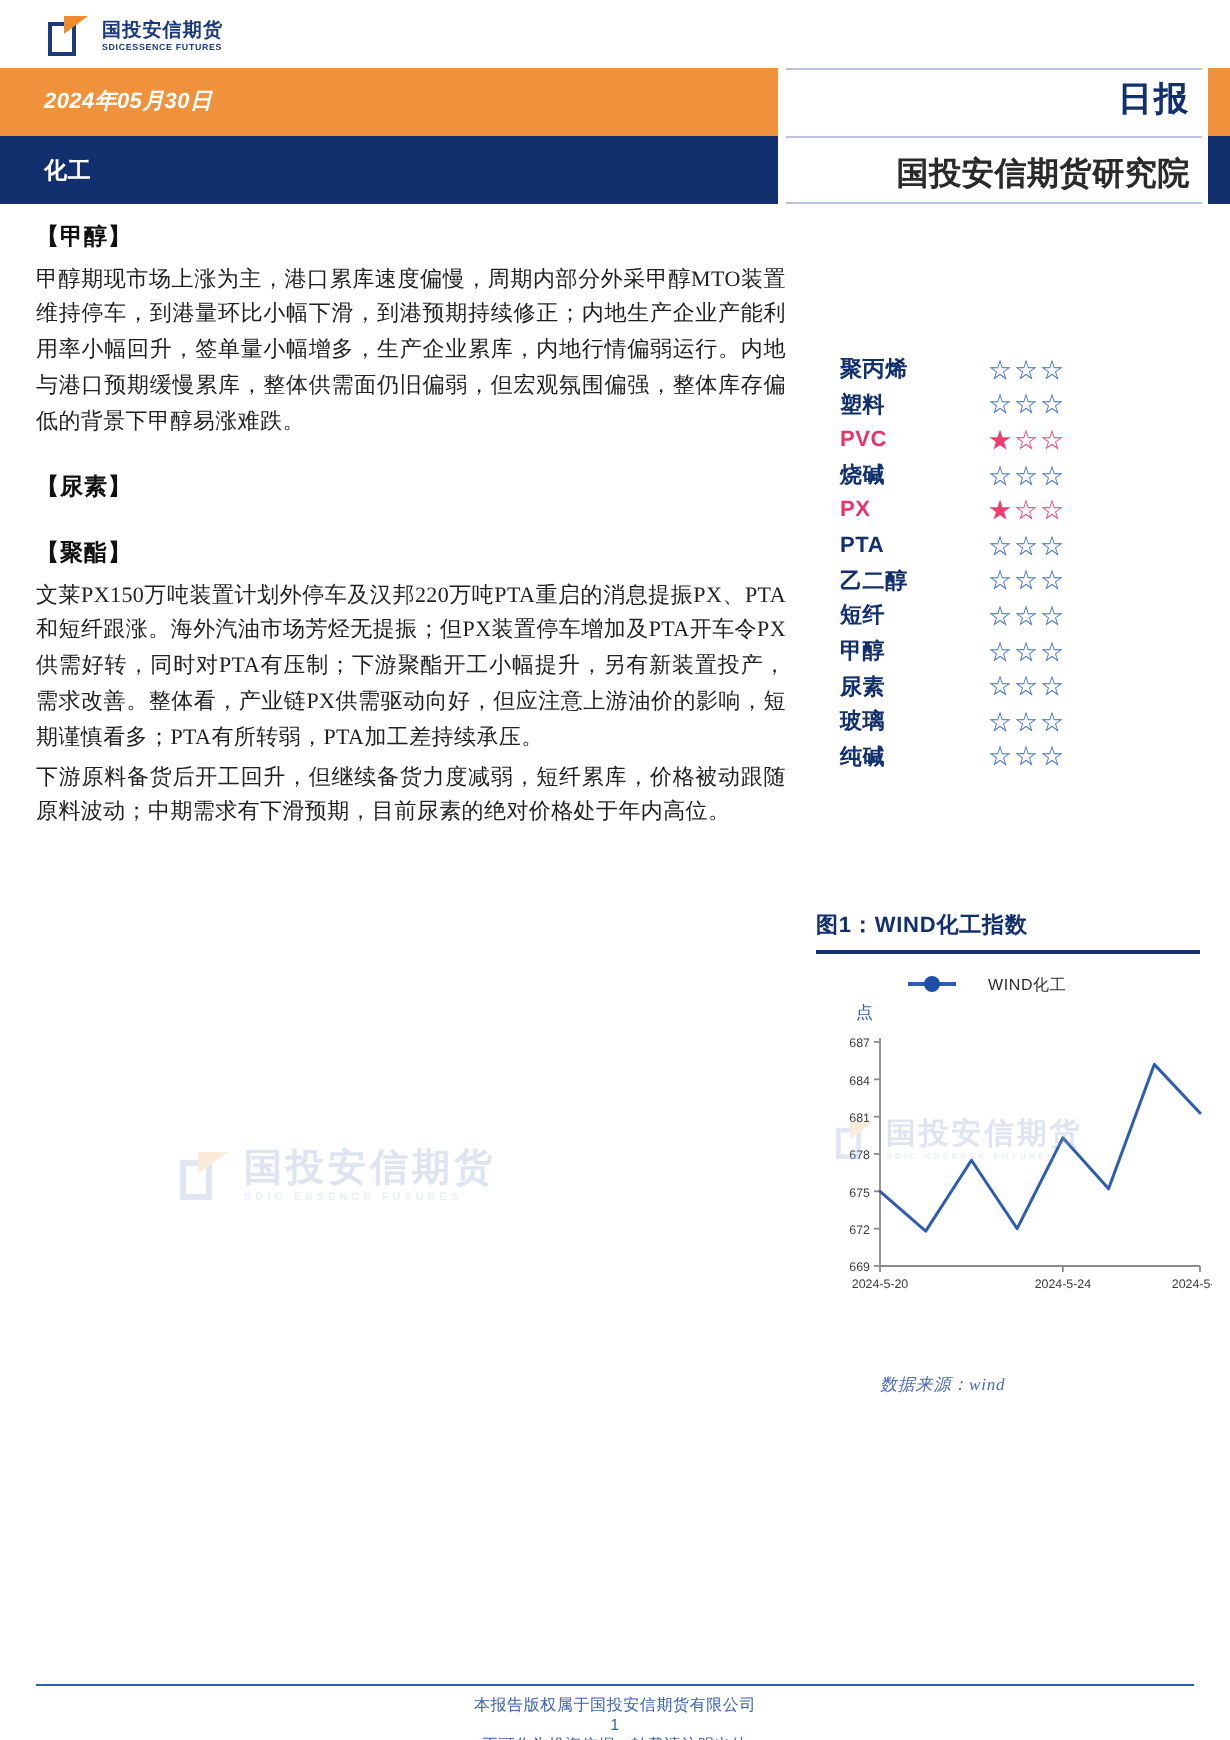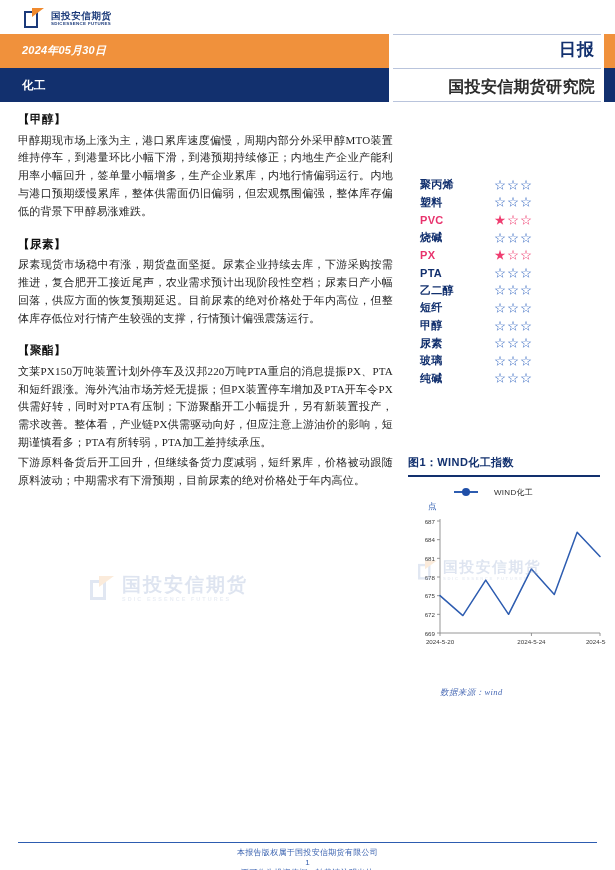--- a/index.html
+++ b/index.html
@@ -125,21 +125,20 @@
   <div class="body-left">
 
     <div class="sec">
       <div class="sec-title">【甲醇】</div>
       <p class="sec-para">甲醇期现市场上涨为主，港口累库速度偏慢，周期内部分外采甲醇MTO装置维持停车，到港量环比小幅下滑，到港预期持续修正；内地生产企业产能利用率小幅回升，签单量小幅增多，生产企业累库，内地行情偏弱运行。内地与港口预期缓慢累库，整体供需面仍旧偏弱，但宏观氛围偏强，整体库存偏低的背景下甲醇易涨难跌。</p>
     </div>
     <div class="sec-gap"></div>
 
     <div class="sec">
       <div class="sec-title">【尿素】</div>
-      <p class="sec-para">尿素现货市场稳中有涨，期货盘面坚挺。尿素企业持续去库，下游采购按需推进，复合肥开工接近尾声，农业需求预计出现阶段性空档；尿素日产小幅回落，供应方面的恢复预期延迟。目前尿素的绝对价格处于年内高位，但整体库存低位对行情产生较强的支撑，行情预计偏强震荡运行。</p>
     </div>
     <div class="sec-gap"></div>
 
     <div class="sec">
       <div class="sec-title">【聚酯】</div>
       <p class="sec-para">文莱PX150万吨装置计划外停车及汉邦220万吨PTA重启的消息提振PX、PTA和短纤跟涨。海外汽油市场芳烃无提振；但PX装置停车增加及PTA开车令PX供需好转，同时对PTA有压制；下游聚酯开工小幅提升，另有新装置投产，需求改善。整体看，产业链PX供需驱动向好，但应注意上游油价的影响，短期谨慎看多；PTA有所转弱，PTA加工差持续承压。</p>
       <p class="sec-para">下游原料备货后开工回升，但继续备货力度减弱，短纤累库，价格被动跟随原料波动；中期需求有下滑预期，目前尿素的绝对价格处于年内高位。</p>
     </div>
 
   </div>

